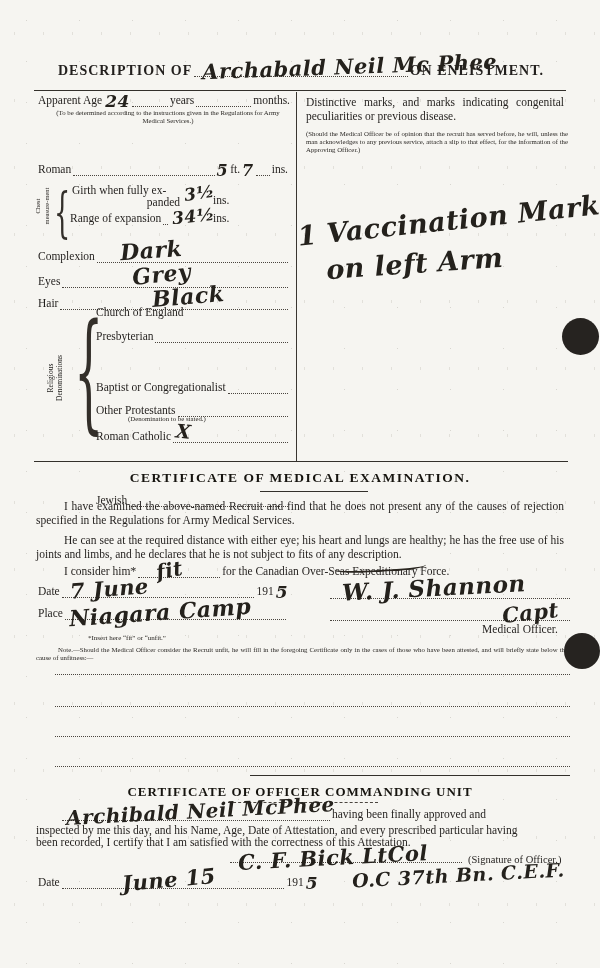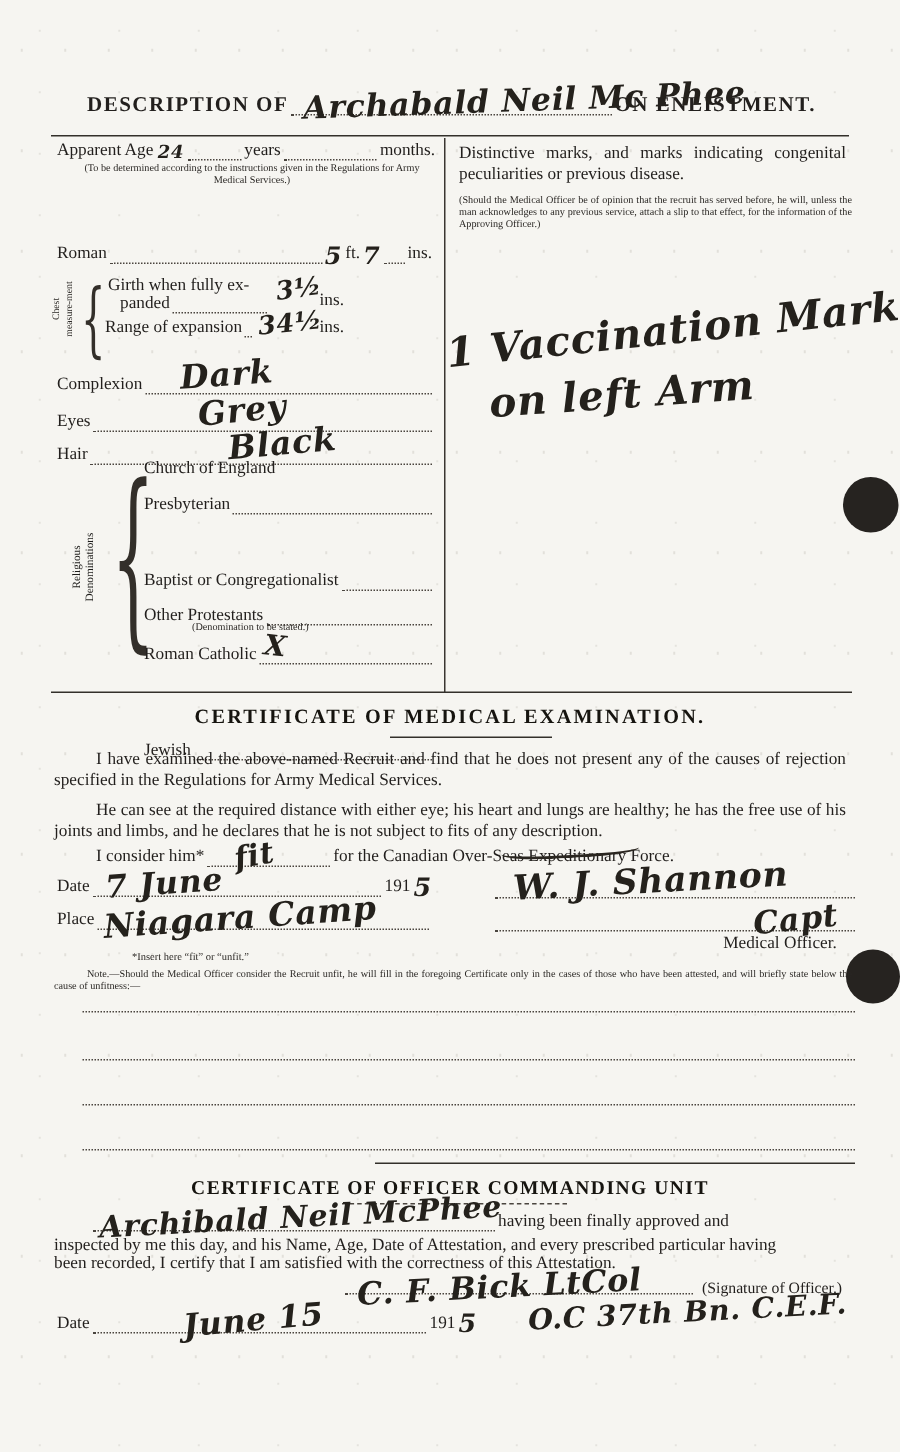--- a/index.html
+++ b/index.html
@@ -54,21 +54,21 @@
       <span class="hw" style="position:absolute;left:8px;bottom:-3px;font-size:21px;transform:rotate(-2deg);">Archabald Neil Mc Phee</span>
     </span>
     <span class="print printb" style="font-size:14px;letter-spacing:1px;white-space:nowrap;">ON ENLISTMENT.</span>
   </div>
 
   <div class="hrule" style="top:90px;left:34px;width:532px;"></div>
   <div class="vrule" style="top:92px;left:296px;height:370px;"></div>
 
   <div class="row" style="top:94px;left:38px;width:252px;">
     <span class="print">Apparent Age</span>
-    <span class="hw" style="font-size:12px;line-height:12px;margin-left:3px;">24</span>
+    <span class="hw" style="font-size:17px;line-height:12px;margin-left:3px;">24</span>
     <span class="fill" style="max-width:36px;"></span>
     <span class="print">years</span>
     <span class="fill"></span>
     <span class="print">months.</span>
   </div>
   <div class="abs tiny" style="top:109px;left:46px;width:244px;text-align:center;">(To be determined according to the instructions given in the Regulations for Army Medical Services.)</div>
 
   <div class="row" style="top:163px;left:38px;width:250px;">
     <span class="print">Roman</span>
     <span class="fill"></span>
@@ -78,21 +78,21 @@
     <span class="fillshort" style="width:14px;"></span>
     <span class="print">ins.</span>
   </div>
 
   <div class="rot small" style="left:34px;top:232px;width:52px;font-size:6.5px;">
     <span>Chest</span><br>
     <span>measure-</span><span>ment</span>
   </div>
   <div class="brace" style="left:54px;top:180px;font-size:32px;transform:scale(0.8,1.7);transform-origin:left top;">{</div>
   <div class="abs print" style="top:184px;left:72px;width:108px;">Girth when fully ex-</div>
-  <div class="row" style="top:196px;left:80px;width:100px;">
+  <div class="row" style="top:196px;left:80px;width:100px;flex-direction:column;">
     <span class="print">panded</span>
     <span class="fill"></span>
   </div>
   <span class="hw abs" style="top:183px;left:184px;font-size:17px;transform:rotate(-8deg);">3½</span>
   <span class="print abs" style="top:194px;left:213px;">ins.</span>
 
   <div class="row" style="top:212px;left:70px;width:100px;">
     <span class="print">Range of expansion</span>
     <span class="fill"></span>
   </div>

